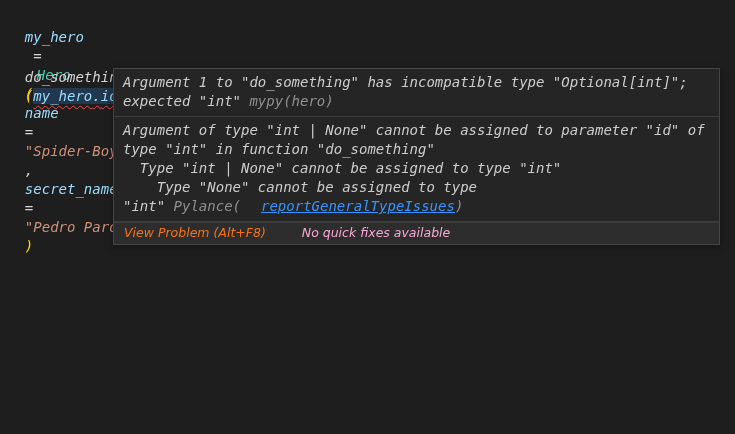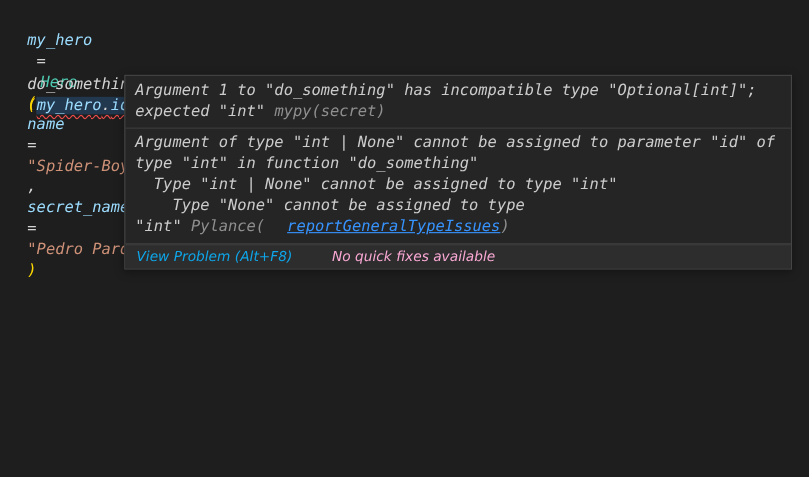--- a/index.html
+++ b/index.html
@@ -67,21 +67,21 @@
   .hover-statusbar {
     background: #2d2d2d;
     border-top: 1px solid #3c3c3c;
     padding: 3px 10px 4px 10px;
     font: 12.5px/14px "DejaVu Sans", "Liberation Sans", sans-serif;
     color: #cccccc;
     display: flex;
     align-items: center;
   }
   .statusbar-link {
-    color: #0ea5e9;
+    color: #f97316;
     cursor: pointer;
     text-align: right;
   }
   .statusbar-info { margin-left: 36px; color: #f9a8d4; }
 </style>
 </head>
 <body>
 
 <div class="code-line code-line-1">
   <span class="tok-var">my_hero</span>
@@ -100,21 +100,21 @@
 
 <div class="code-line code-line-2">
   <span class="tok-plain">do_something</span>
   <span class="tok-paren">(</span><span class="word-highlight"><span class="tok-var">my_hero</span><span class="tok-plain">.</span><span class="tok-var">id</span></span><span class="tok-paren paren-warn">)</span>
 </div>
 
 <div class="hover-widget">
 
   <div class="hover-section">
     <div class="hline">Argument 1 to "do_something" has incompatible type "Optional[int]";</div>
-    <div class="hline"><span>expected "int" </span><span class="src-gray">mypy(secret)</span></div>
+    <div class="hline"><span>expected "int" </span><span class="src-gray">mypy(hero)</span></div>
   </div>
 
   <div class="hover-separator"></div>
 
   <div class="hover-section">
     <div class="hline">Argument of type "int | None" cannot be assigned to parameter "id" of</div>
     <div class="hline">type "int" in function "do_something"</div>
     <div class="hline">  Type "int | None" cannot be assigned to type "int"</div>
     <div class="hline">    Type "None" cannot be assigned to type</div>
     <div class="hline"><span>"int" </span><span class="src-gray">Pylance(</span><span class="hover-link">reportGeneralTypeIssues</span><span class="src-gray">)</span></div>

